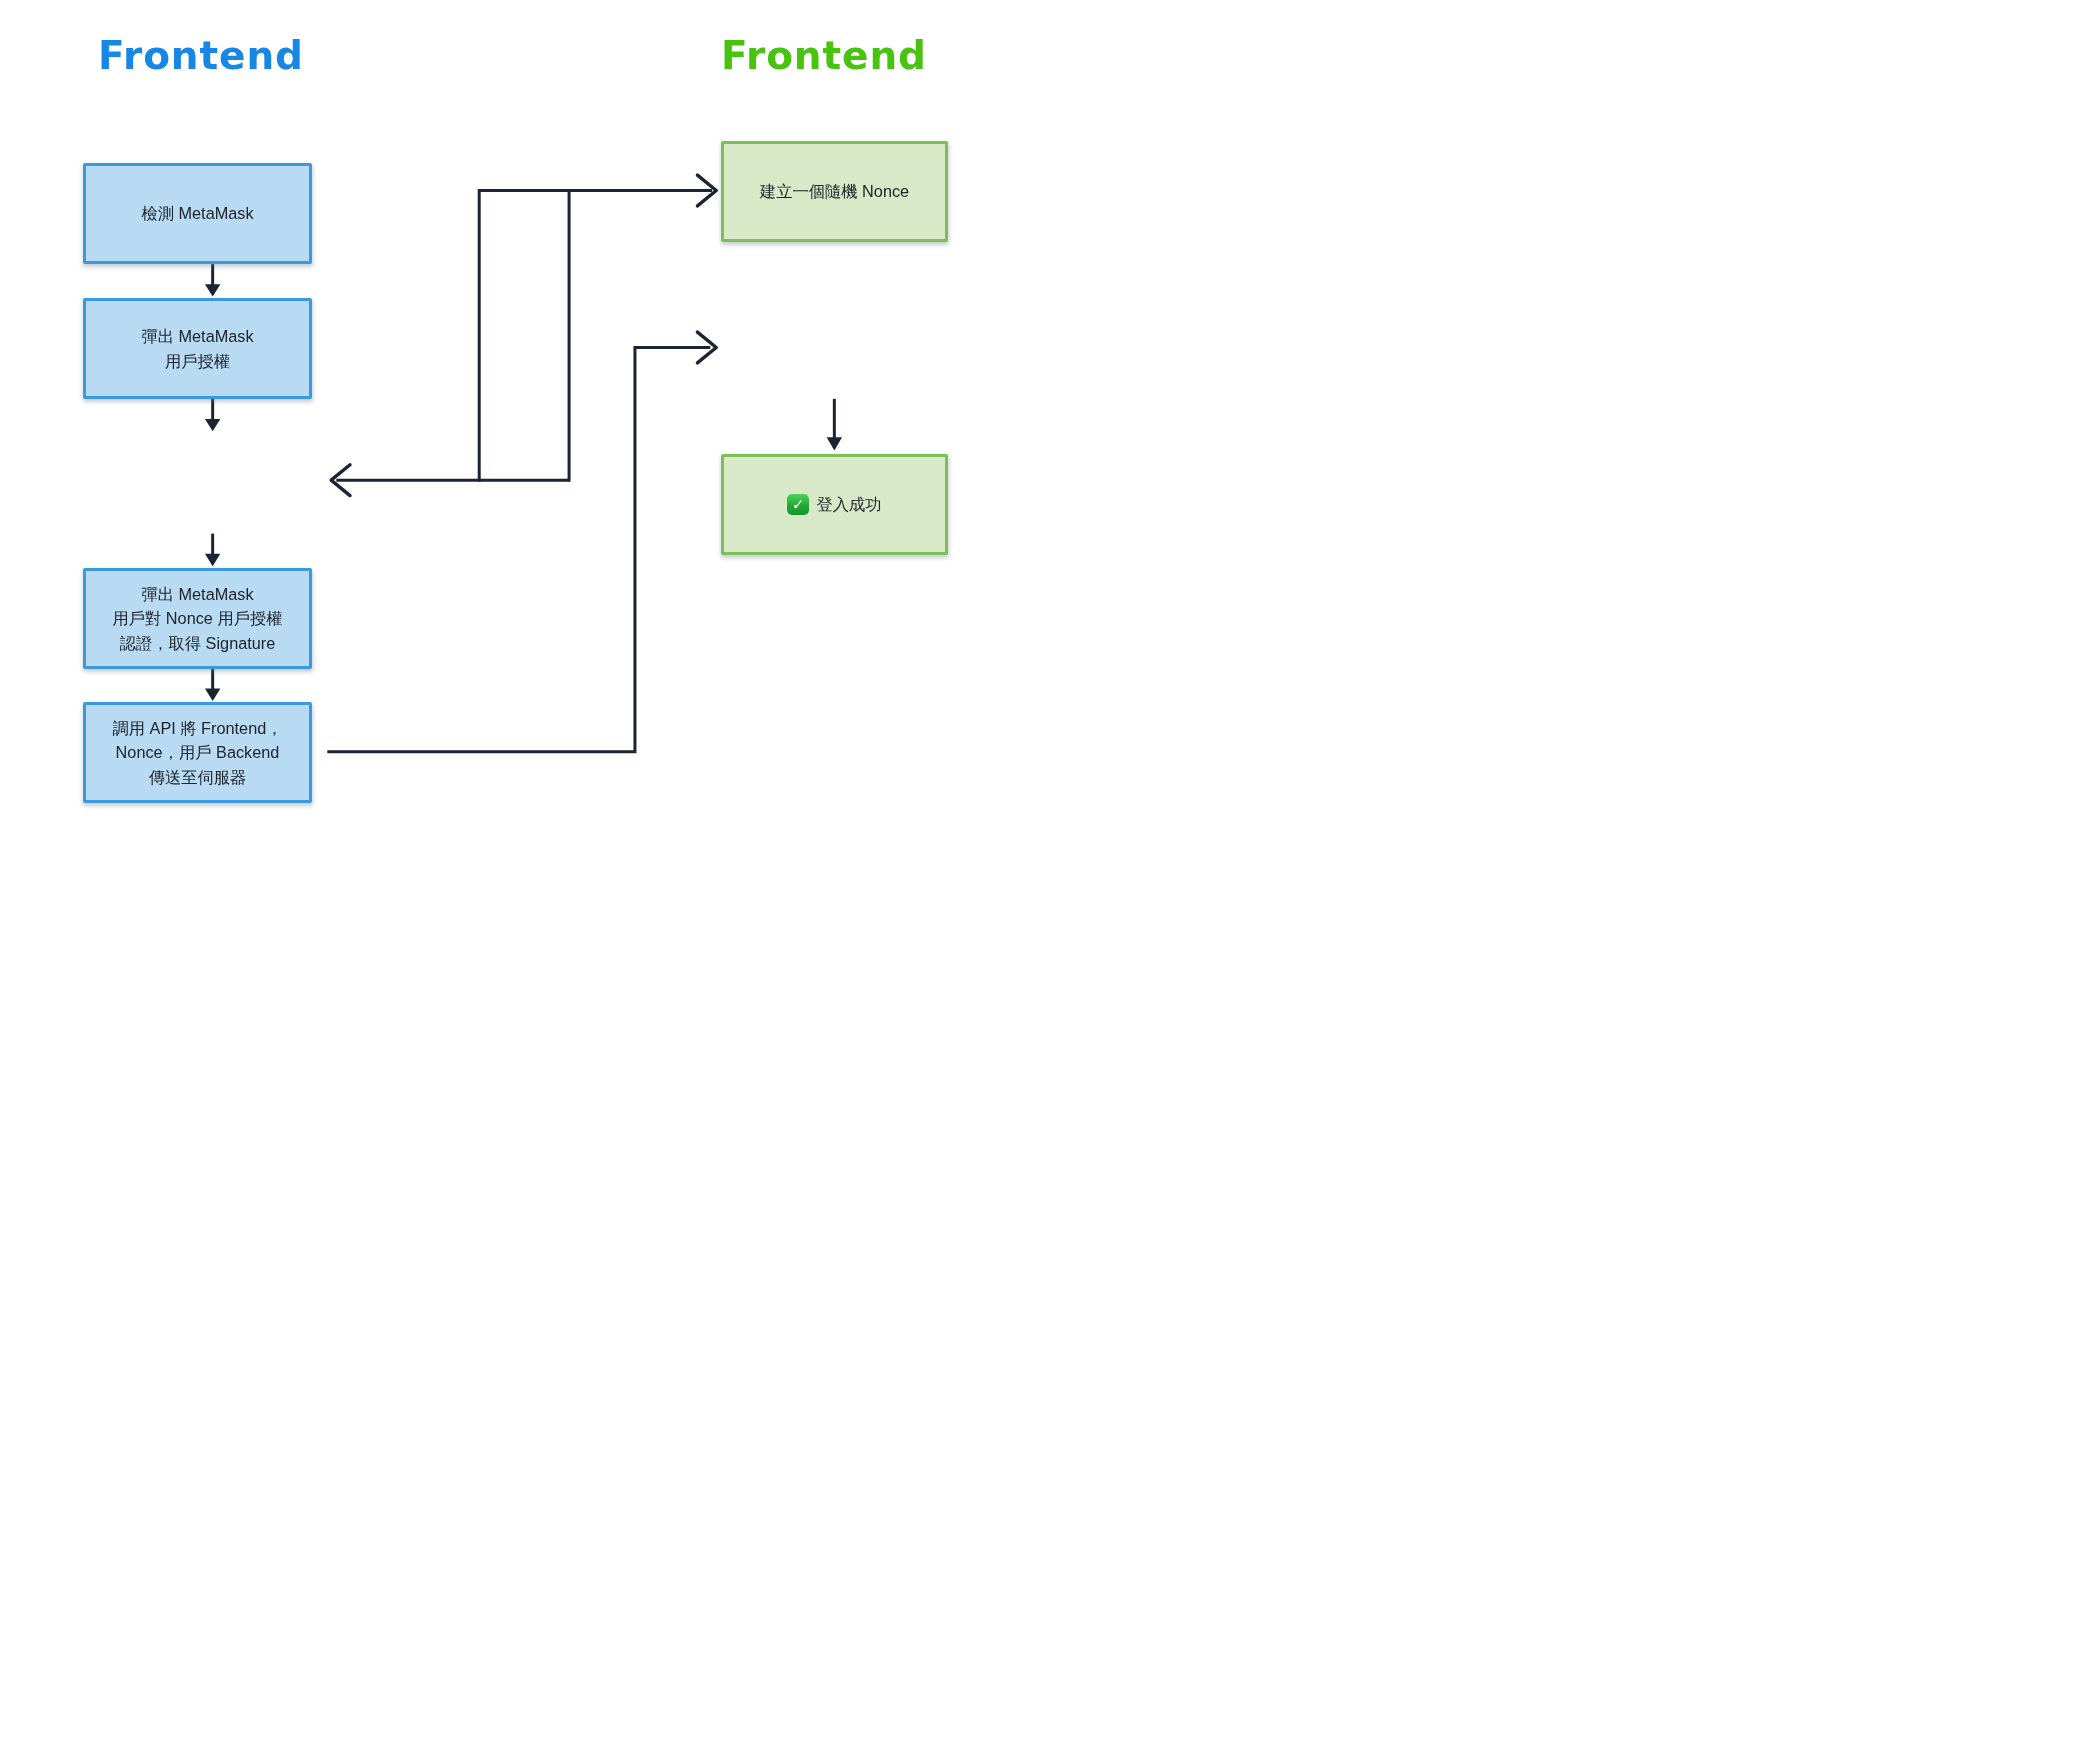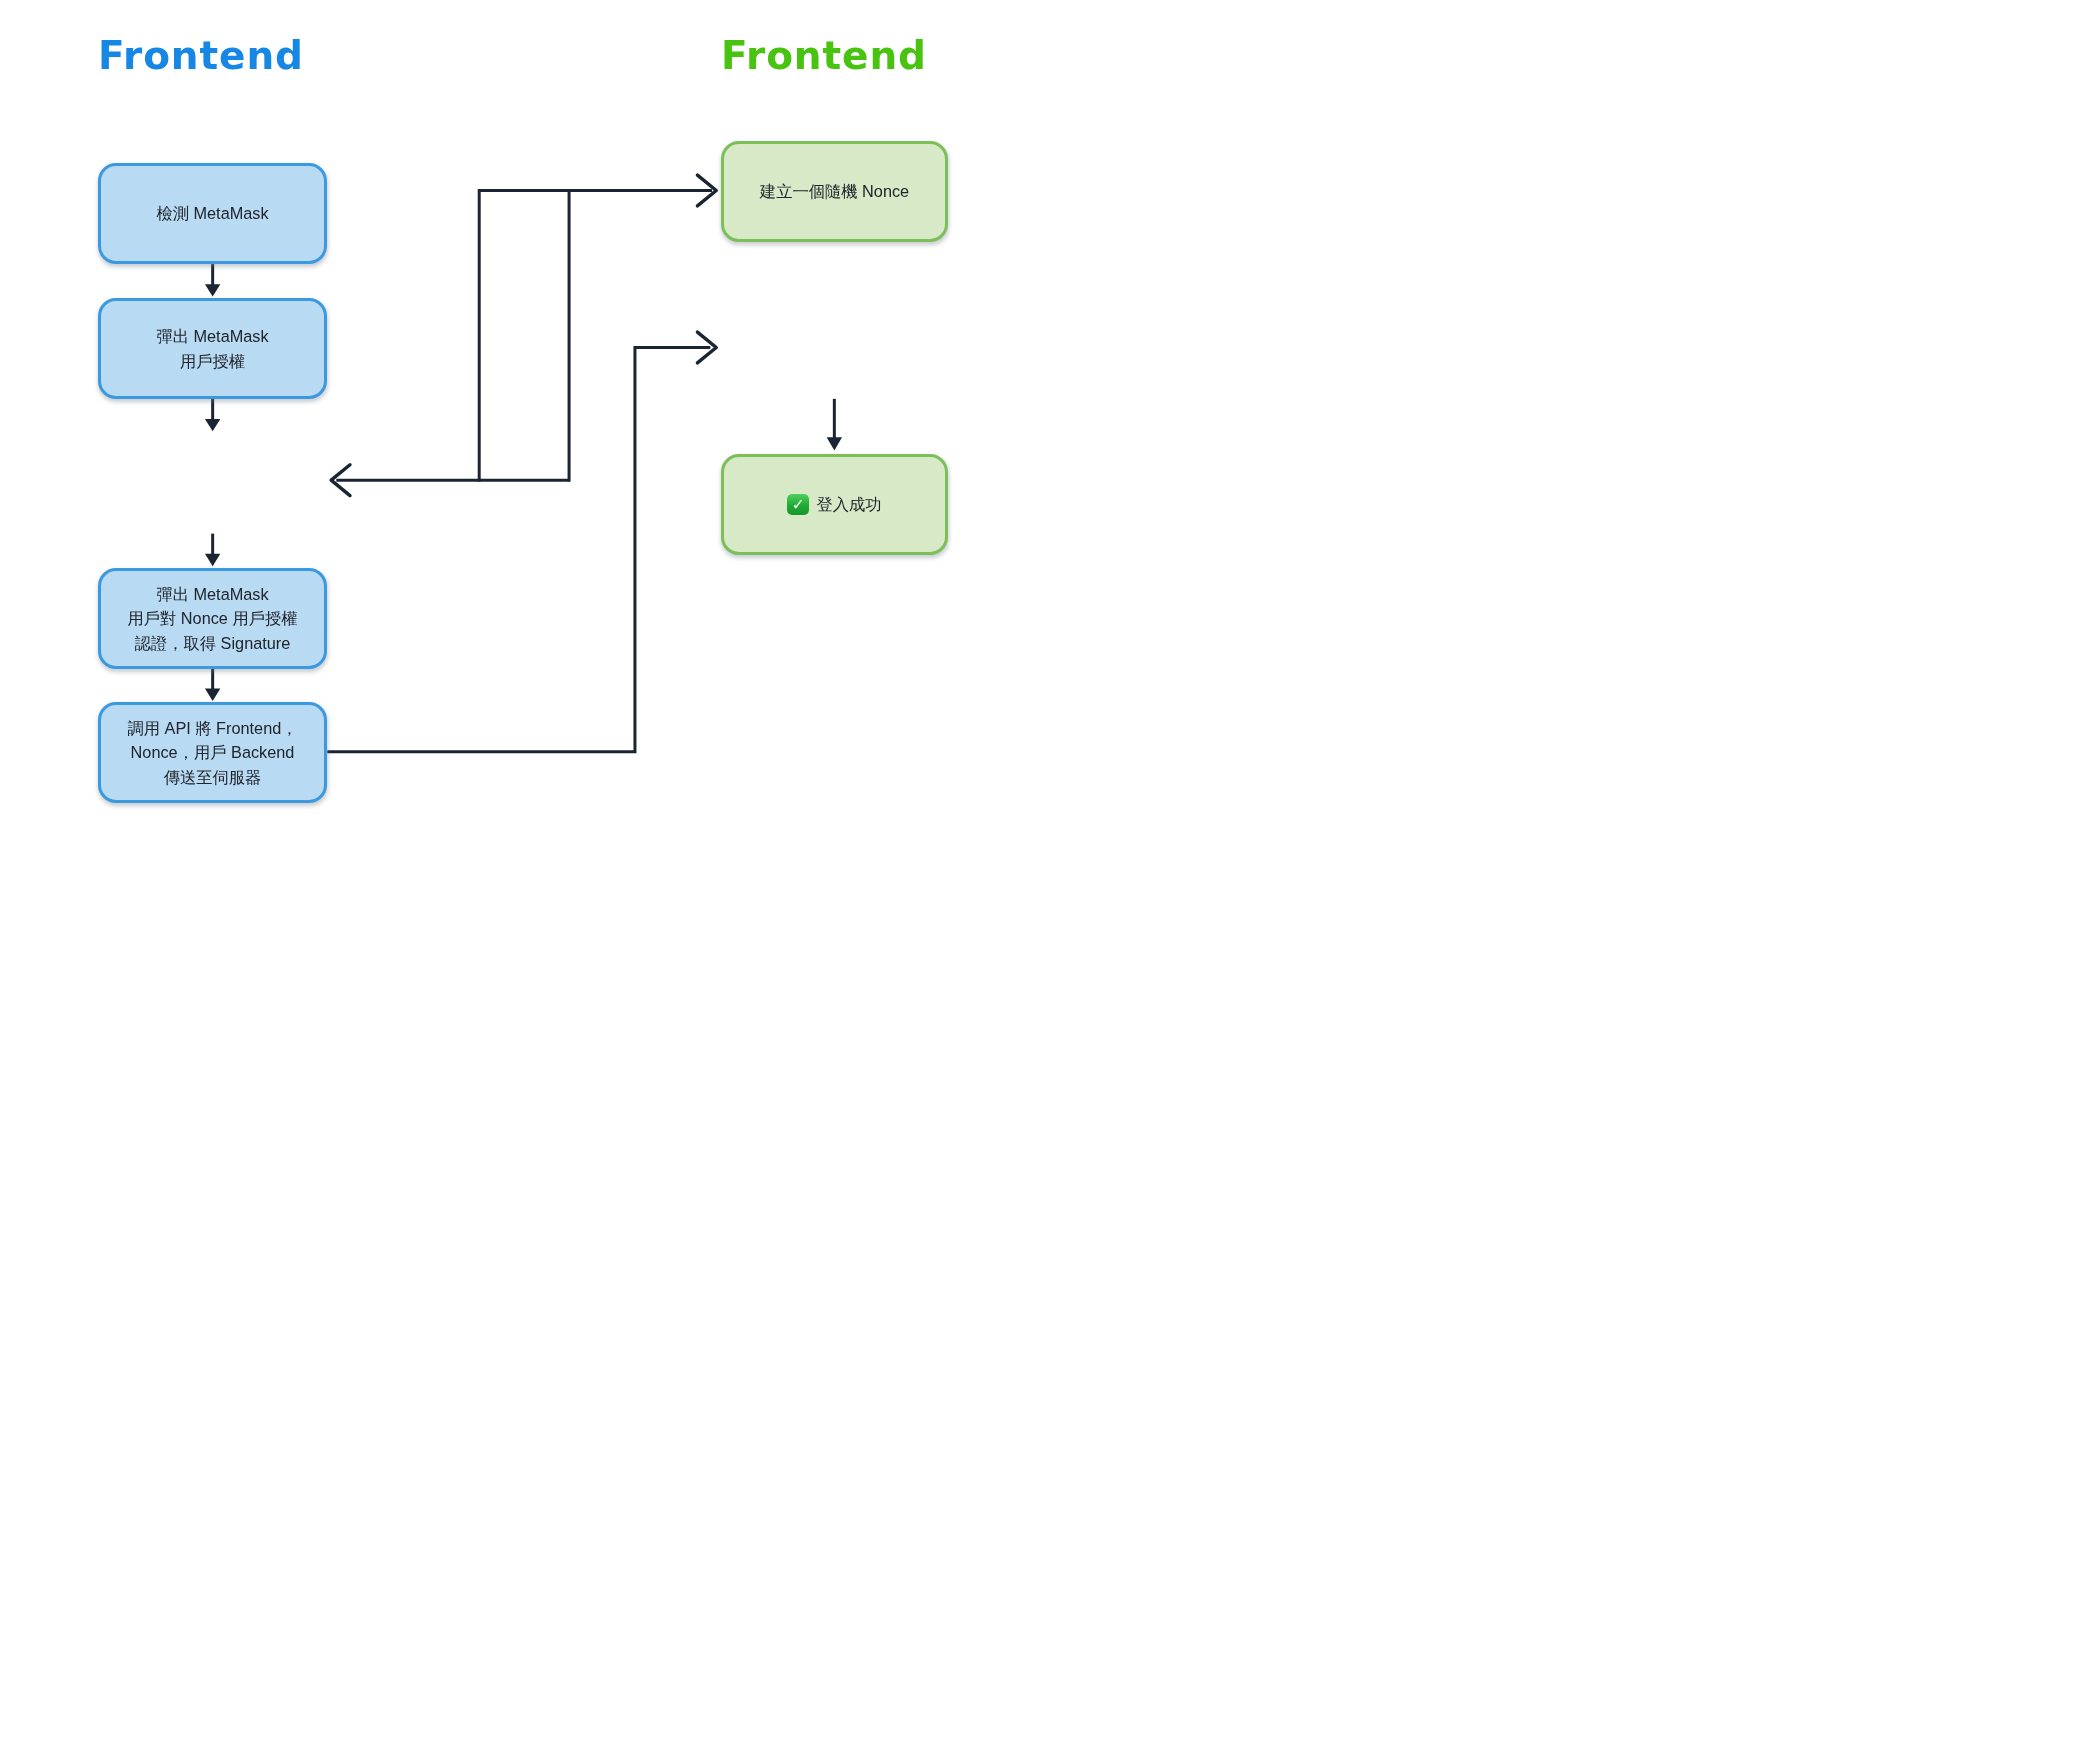--- a/index.html
+++ b/index.html
@@ -33,29 +33,29 @@
     font-family:"DejaVu Sans","Liberation Sans",sans-serif;
   }
   #frontend-title{left:98px;width:229px;color:var(--frontend-accent);}
   #backend-title{left:721px;width:227px;color:var(--backend-accent);}
   .node{
     position:absolute;
     display:flex;
     flex-direction:column;
     align-items:center;
     justify-content:center;
-    border-radius:18px;
+    border-radius:2px;
     font-size:16.3px;
     line-height:1.5;
     color:var(--box-text);
     box-shadow:0.9px 2.6px 4.3px rgba(110,120,135,.38);
     padding:5.1px 8.6px;
   }
   .node.front{
-    left:98px;width:229px;height:101px;
+    left:83px;width:229px;height:101px;
     background:var(--frontend-box-fill);
     border:3.4px solid var(--frontend-box-border);
   }
   .node.back{
     left:721px;width:227px;height:101px;
     background:var(--backend-box-fill);
     border:3.4px solid var(--backend-box-border);
   }
   .bl{white-space:nowrap;}
   .icon-row{display:flex;align-items:center;gap:7.7px;}

